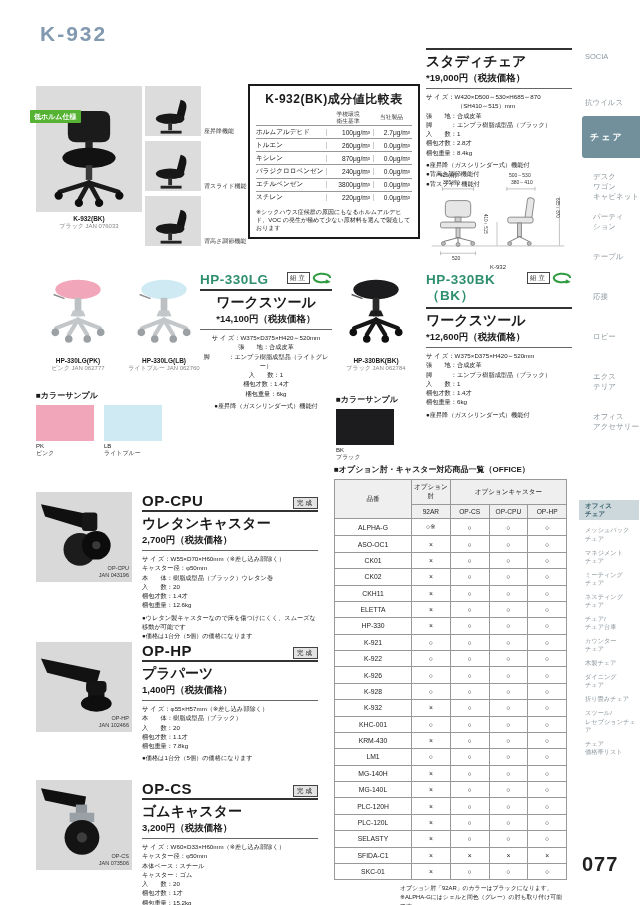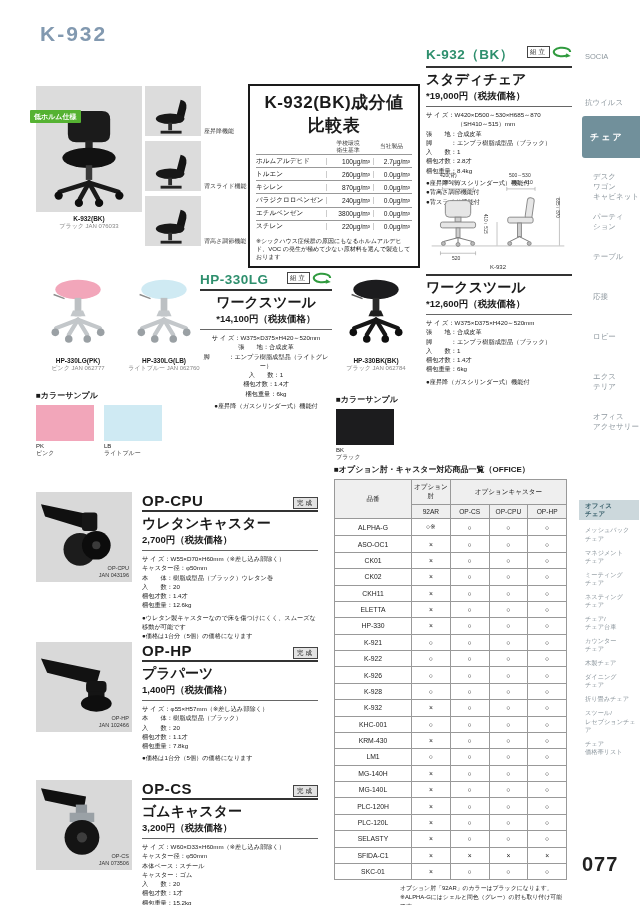--- a/index.html
+++ b/index.html
@@ -16,21 +16,21 @@
   .photo-cap b{display:block;font-size:6.5px;}
   .photo-cap span{display:block;font-size:6px;color:#888;}
   #lowform-badge{left:30px;top:110px;color:#fff;font-size:7px;font-weight:bold;padding:1.5px 4px;border-radius:1px;z-index:3;}
   
   #features{left:145px;top:86px;width:125px;}
   .feat-row{display:flex;align-items:flex-end;margin-bottom:5px;}
   .feat-photo{width:56px;height:50px;background:#dcdcdc;display:flex;align-items:flex-end;justify-content:center;}
   .feat-label{font-size:6px;color:#333;margin-left:3px;white-space:nowrap;}
   
   #comp{left:248px;top:84px;width:172px;border:2px solid #1a1a1a;background:#fff;padding:4px 6px 5px;box-sizing:border-box;}
-  .comp-title{font-size:17px;font-weight:bold;text-align:center;letter-spacing:0.5px;margin:1px 0 3px;}
+  .comp-title{font-size:12px;font-weight:bold;text-align:center;letter-spacing:0.5px;margin:1px 0 3px;}
   .comp-head,.comp-row{display:flex;align-items:center;}
   .comp-head{font-size:5.8px;color:#333;text-align:center;line-height:1.2;white-space:pre-line;}
   .comp-row{border-top:1px solid #999;font-size:6.6px;padding:1.6px 0;}
   .cc1{width:45%;}
   .cc2{width:30%;text-align:right;padding-right:3px;box-sizing:border-box;border-left:1px solid #ccc;}
   .cc3{width:25%;text-align:right;padding-right:2px;box-sizing:border-box;border-left:1px solid #ccc;}
   .comp-head .cc2,.comp-head .cc3{text-align:center;border-left:none;}
   .comp-note{font-size:6px;line-height:1.35;margin-top:4px;color:#222;}
   
   .card{box-sizing:border-box;}
@@ -211,32 +211,20 @@
         <div class="comp-row">
         <span class="cc1">スチレン</span>
         <span class="cc2">220μg/m³</span>
         <span class="cc3">0.0μg/m³</span>
       </div>
       </div>
     <div class="comp-note">※シックハウス症候群の原因にもなるホルムアルデヒド、VOC の発生が極めて少ない原材料を選んで製造しております</div>
   </div>
 
   <div class="abs card" id="k932-info">
-    <div class="card-head">
-      <span class="model" style="color: rgb(46, 143, 109);">K-932（BK）</span>
-      <span class="badges">
-        <span class="asm">組立</span>
-        <svg class="eco" viewBox="0 0 22 13">
-          <g fill="none" stroke-width="2.2" style="stroke: rgb(47, 154, 62);">
-              <path d="M20 6.5a9 4.7 0 1 0-3.2 3.6"></path>
-            </g>
-          <path d="M15 12.8l5.6-2-4.8-3z" style="fill: rgb(47, 154, 62);"></path>
-        </svg>
-      </span>
-    </div>
     <div class="rule1"></div>
     <div class="pname">スタディチェア</div>
     <div class="price">*19,000円（税抜価格）</div>
     <div class="rule2"></div>
     <div>
 
     <div class="spec">サ イ ズ：W420×D500～530×H685～870
 　　　　　（SH410～515）mm</div>
         <div class="spec">張　　地：合成皮革</div>
         <div class="spec">脚　　　：エンプラ樹脂成型品（ブラック）</div>
@@ -390,20 +378,32 @@
         <div class="spec">梱包才数：1.4才</div>
         <div class="spec">梱包重量：6kg</div>
       </div>
     <div class="bullets">
 
     <div class="spec">●座昇降（ガスシリンダー式）機能付</div>
       </div>
   </div>
 
   <div class="abs card" id="bk-info">
+    <div class="card-head">
+      <span class="model" style="color: rgb(46, 143, 109);">HP-330BK（BK）</span>
+      <span class="badges">
+        <span class="asm">組立</span>
+        <svg class="eco" viewBox="0 0 22 13">
+          <g fill="none" stroke-width="2.2" style="stroke: rgb(47, 154, 62);">
+              <path d="M20 6.5a9 4.7 0 1 0-3.2 3.6"></path>
+            </g>
+          <path d="M15 12.8l5.6-2-4.8-3z" style="fill: rgb(47, 154, 62);"></path>
+        </svg>
+      </span>
+    </div>
     <div class="rule1"></div>
     <div class="pname">ワークスツール</div>
     <div class="price">*12,600円（税抜価格）</div>
     <div class="rule2"></div>
     <div>
 
     <div class="spec">サ イ ズ：W375×D375×H420～520mm</div>
         <div class="spec">張　　地：合成皮革</div>
         <div class="spec">脚　　　：エンプラ樹脂成型品（ブラック）</div>
         <div class="spec">入　　数：1</div>

